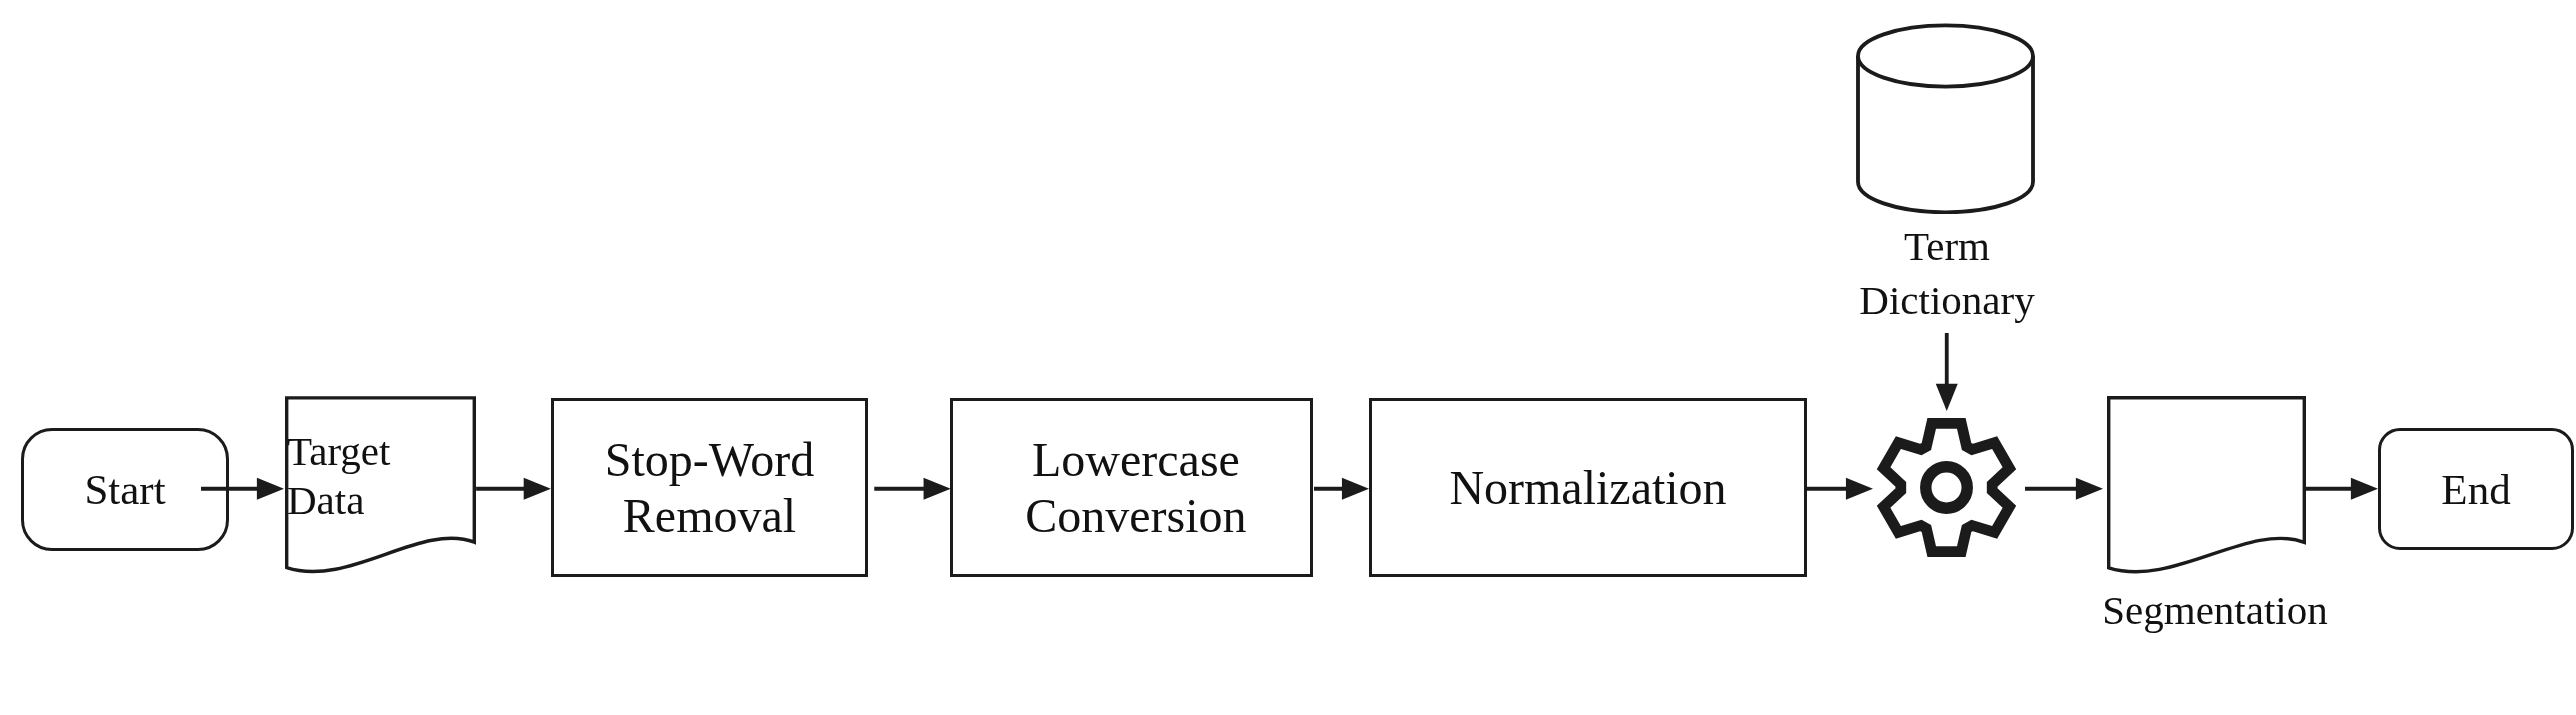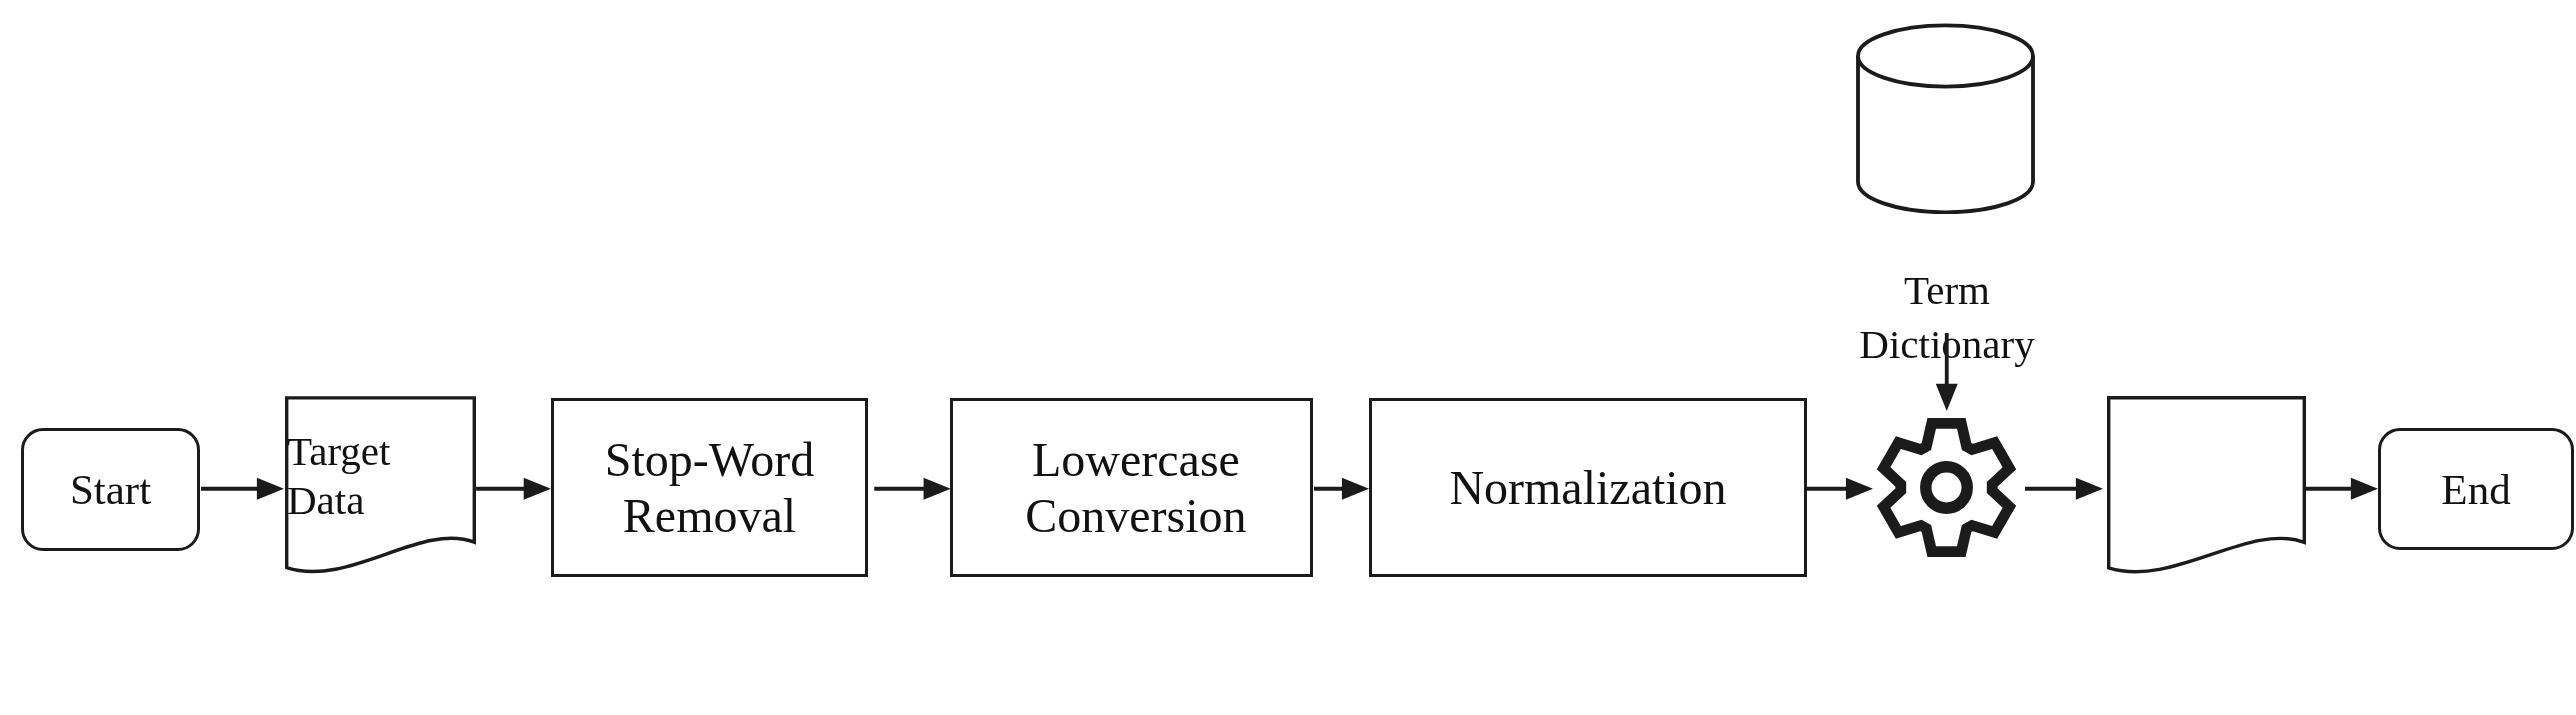--- a/index.html
+++ b/index.html
@@ -39,30 +39,29 @@
     justify-content:center;
     text-align:left;
     font-size:41px;
     line-height:1.2;
   }
   .ext-label{
     position:absolute;
     text-align:center;
     font-size:41px;
     line-height:1.32;
-    margin-top:44px;
   }
   .arrow{position:absolute;}
 </style>
 </head>
 <body>
 
 <div class="canvas">
 
-  <div class="node terminator" style="left:21px;top:428px;width:179px;height:123px;">
+  <div class="node terminator" style="left:21px;top:428px;width:208px;height:123px;border-radius:31px;">
     <span>Start</span>
   </div>
 
   <svg class="arrow" style="left:201px;top:476px;" width="83" height="25.5" viewBox="0 0 98 30">
     <line x1="0" y1="15" x2="72" y2="15" stroke="#1b1b1b" stroke-width="4.5"></line>
     <polygon points="66,2 98,15 66,28" fill="#1b1b1b"></polygon>
   </svg>
 
   <svg class="shape" style="left:285px;top:396px;" width="191" height="182" viewBox="0 0 225 214">
     <path d="M2,2 H223 V172 C160,148 75,226 2,202 Z" fill="#ffffff" stroke="#1b1b1b" stroke-width="4"></path>
@@ -127,20 +126,23 @@
   </svg>
 
   <svg class="arrow" style="left:2025px;top:476px;" width="78" height="25.5" viewBox="0 0 92 30">
     <line x1="0" y1="15" x2="66" y2="15" stroke="#1b1b1b" stroke-width="4.5"></line>
     <polygon points="60,2 92,15 60,28" fill="#1b1b1b"></polygon>
   </svg>
 
   <svg class="shape" style="left:2107px;top:396px;" width="199" height="182" viewBox="0 0 234 214">
     <path d="M2,2 H232 V172 C166,148 78,226 2,202 Z" fill="#ffffff" stroke="#1b1b1b" stroke-width="4"></path>
   </svg>
+  <div class="ext-label" style="left:2079px;top:583px;width:272px;white-space:nowrap;">
+    <span>Segmentation</span>
+  </div>
 
   <svg class="arrow" style="left:2306px;top:476px;" width="72" height="25.5" viewBox="0 0 85 30">
     <line x1="0" y1="15" x2="59" y2="15" stroke="#1b1b1b" stroke-width="4.5"></line>
     <polygon points="53,2 85,15 53,28" fill="#1b1b1b"></polygon>
   </svg>
 
   <div class="node terminator" style="left:2378px;top:428px;width:196px;height:122px;">
     <span>End</span>
   </div>
 

